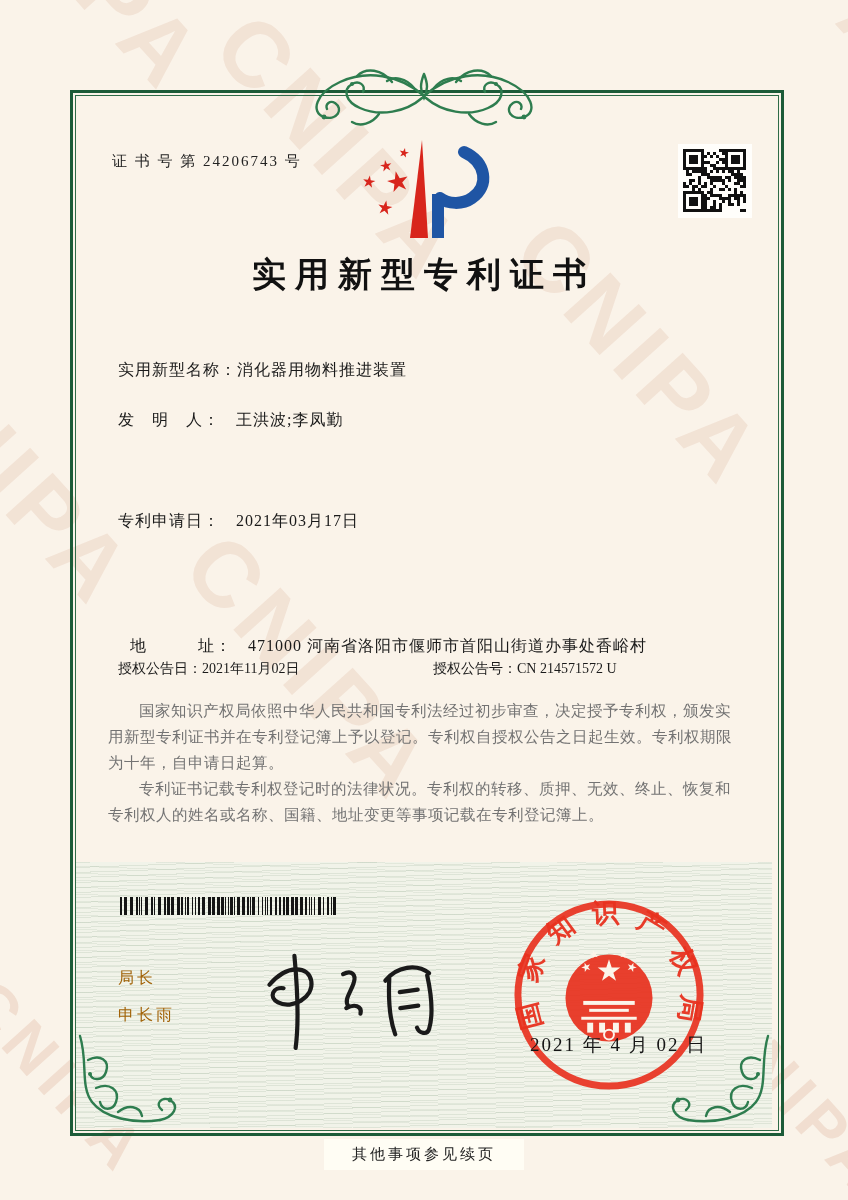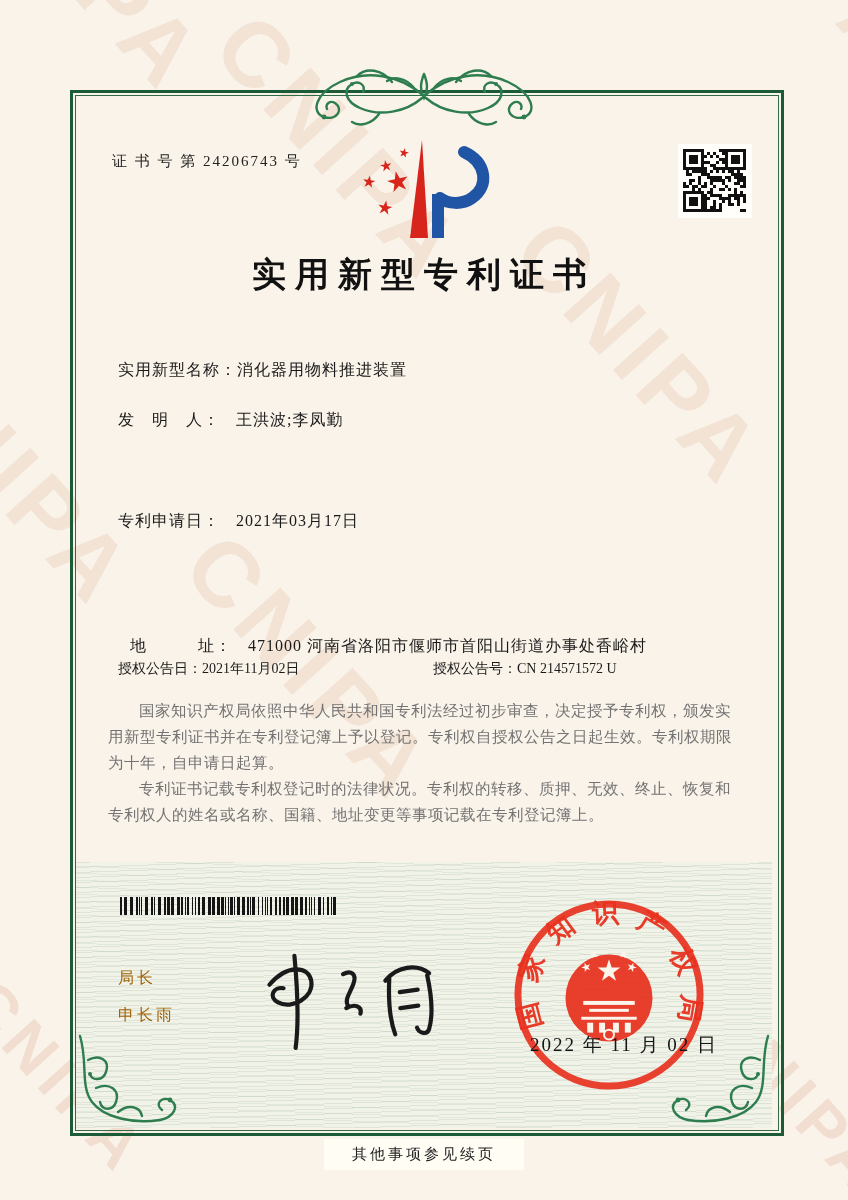--- a/index.html
+++ b/index.html
@@ -499,20 +499,20 @@
       <rect x="74" y="106" width="52" height="4" fill="#fdf6ec"></rect>
       <rect x="80" y="114" width="40" height="3" fill="#fdf6ec"></rect>
       <rect x="72" y="122" width="56" height="3" fill="#fdf6ec"></rect>
       <rect x="78" y="128" width="6" height="10" fill="#fdf6ec"></rect>
       <rect x="90" y="128" width="6" height="10" fill="#fdf6ec"></rect>
       <rect x="104" y="128" width="6" height="10" fill="#fdf6ec"></rect>
       <rect x="116" y="128" width="6" height="10" fill="#fdf6ec"></rect>
       <circle cx="100" cy="140" r="5" fill="none" stroke="#fdf6ec" stroke-width="2"></circle>
     </g>
   </svg>
-  <div class="seal-date">2022 年 11 月 02 日</div>
+  <div class="seal-date">2021 年 4 月 02 日</div>
 
 
   <div class="note-band">
     <span>其他事项参见续页</span>
   </div>
 
 </div>
 
 </body></html>

